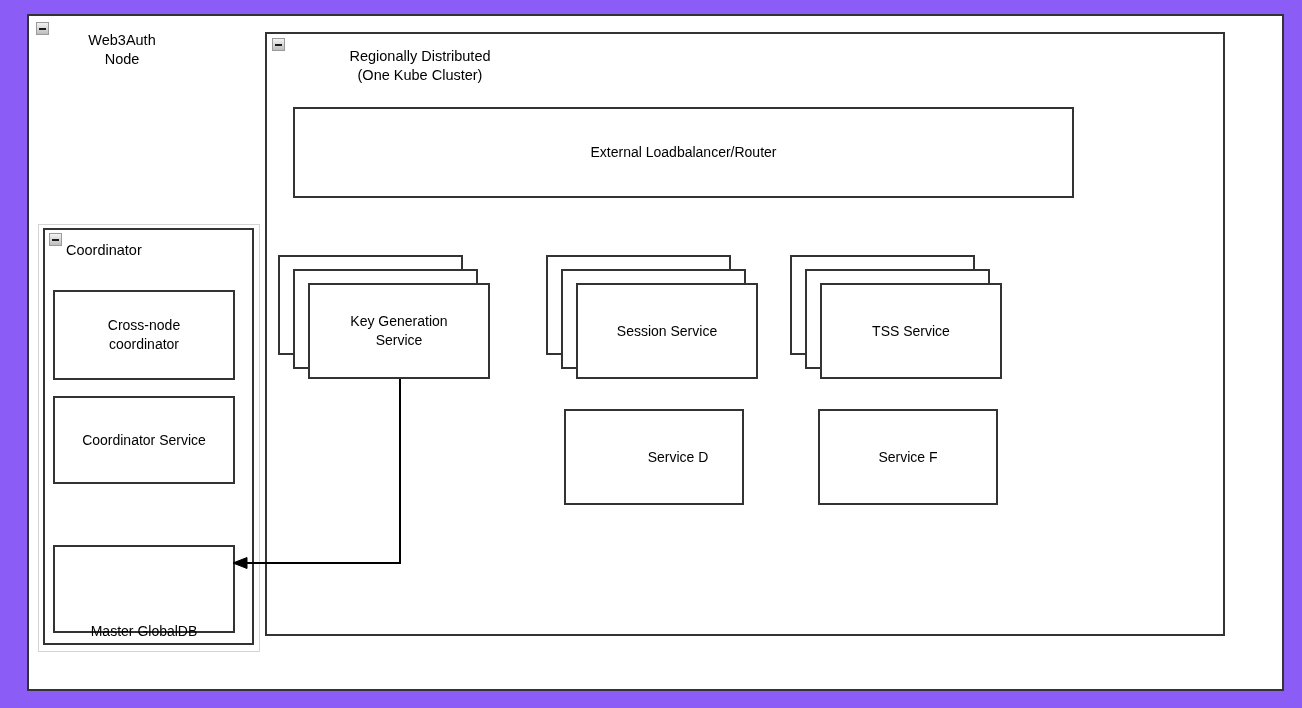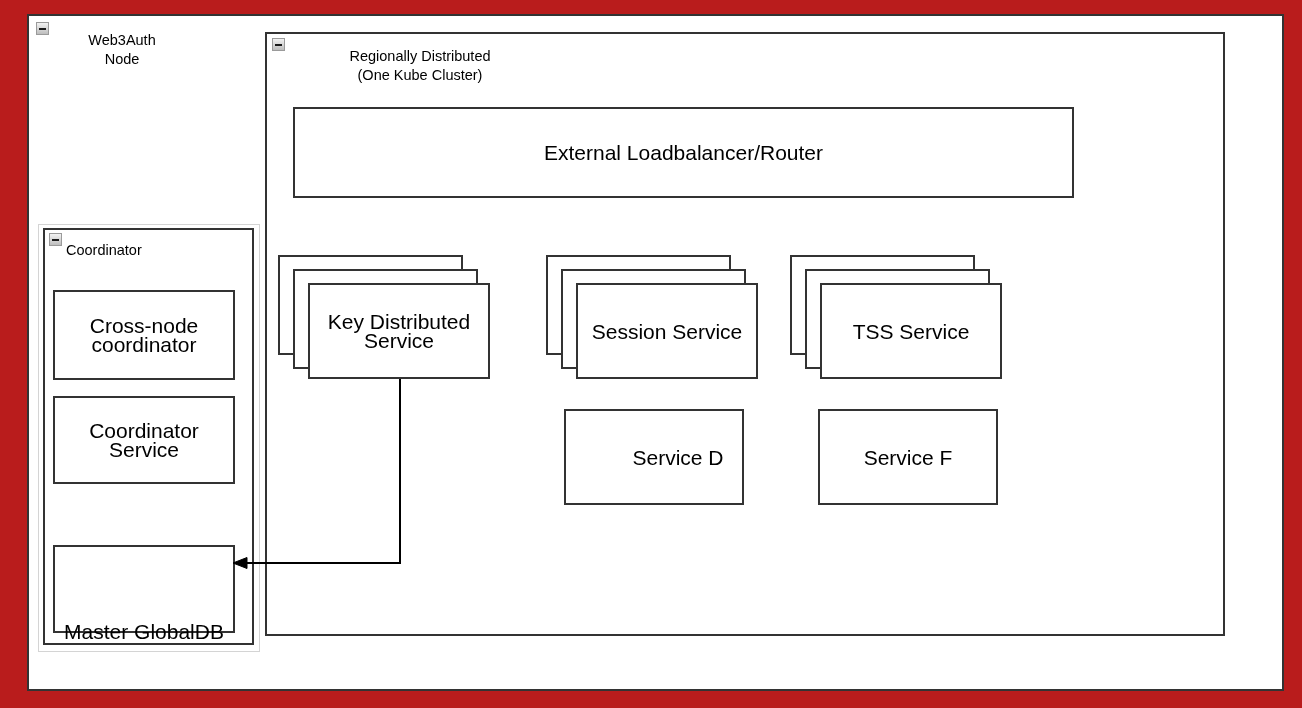--- a/index.html
+++ b/index.html
@@ -11,21 +11,21 @@
     width: 1302px;
     height: 708px;
     font-family: "Liberation Sans", sans-serif;
     color: #000000;
     overflow: hidden;
   }
   #canvas {
     position: relative;
     width: 1302px;
     height: 708px;
-    background: #b91c1c;
+    background: #8b5cf6;
   }
 
   
   .box {
     position: absolute;
     box-sizing: border-box;
     background: #ffffff;
     border: 2px solid #333333;
   }
   .container-box {
@@ -34,21 +34,21 @@
     background: #ffffff;
     border: 2px solid #333333;
   }
   .label-center {
     position: absolute;
     display: flex;
     align-items: center;
     justify-content: center;
     text-align: center;
     box-sizing: border-box;
-    font-size: 21px;
+    font-size: 14px;
     line-height: 19px;
     color: #000000;
     white-space: pre-line;
     pointer-events: none;
   }
   .container-title {
     position: absolute;
     font-size: 14.5px;
     line-height: 19px;
     color: #000000;
@@ -120,21 +120,21 @@
 (One Kube Cluster)</div>
 
   <div class="box" style="left:293px; top:107px; width:781px; height:91px;"></div>
   <div class="label-center" style="left:293px; top:107px; width:781px; height:91px;">External Loadbalancer/Router</div>
 
   <div class="stack" style="left:278px; top:255px; width:215px; height:128px;">
     <div class="layer" style="left:0px; top:0px; width:185px; height:100px;"></div>
     <div class="layer" style="left:15px; top:14px; width:185px; height:100px;"></div>
     <div class="layer" style="left:30px; top:28px; width:182px; height:96px;"></div>
   </div>
-  <div class="label-center" style="left:308px; top:283px; width:182px; height:96px;">Key Distributed
+  <div class="label-center" style="left:308px; top:283px; width:182px; height:96px;">Key Generation
 Service</div>
 
   <div class="stack" style="left:546px; top:255px; width:215px; height:128px;">
     <div class="layer" style="left:0px; top:0px; width:185px; height:100px;"></div>
     <div class="layer" style="left:15px; top:14px; width:185px; height:100px;"></div>
     <div class="layer" style="left:30px; top:28px; width:182px; height:96px;"></div>
   </div>
   <div class="label-center" style="left:576px; top:283px; width:182px; height:96px;">Session Service</div>
 
   <div class="stack" style="left:790px; top:255px; width:215px; height:128px;">

